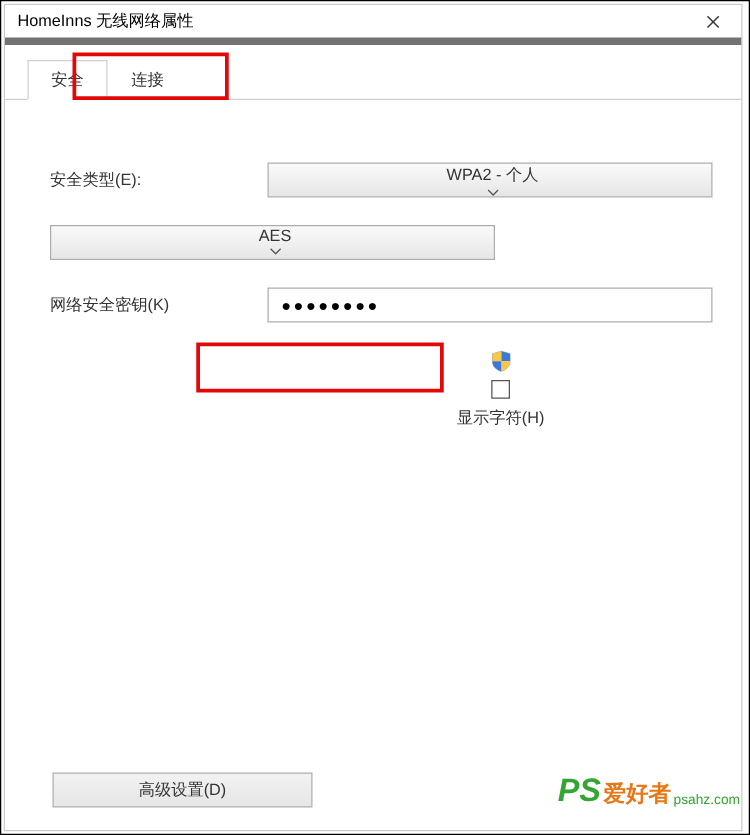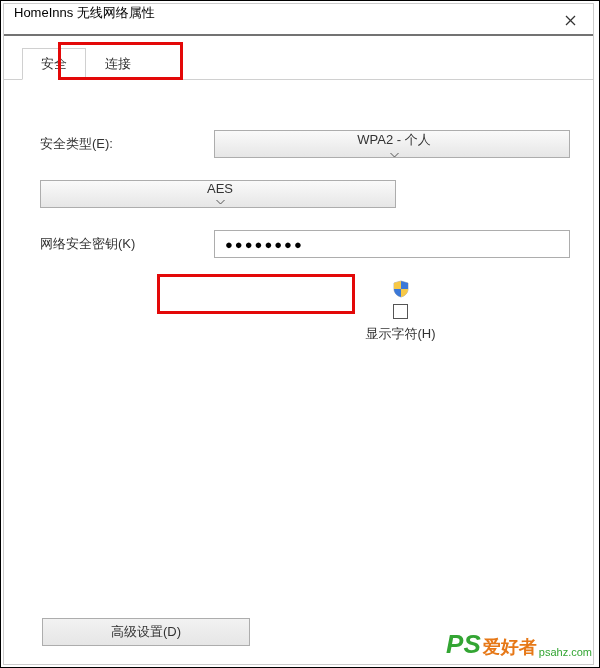--- a/index.html
+++ b/index.html
@@ -24,24 +24,25 @@
       position: absolute;
       left: 3px;
       top: 3px;
       width: 591px;
       height: 662px;
       background: #fff;
       border: 1px solid #ccc;
     }
     .titlebar {
       display: flex;
+      align-items: center;
       justify-content: space-between;
       height: 32px;
       padding: 0 0 0 10px;
-      border-bottom: 2px solid #737373;
+      border-bottom: 6px solid #737373;
     }
     .close-btn {
       width: 46px;
       height: 32px;
       display: flex;
       align-items: center;
       justify-content: center;
       color: #333;
       font-size: 14px;
     }
@@ -155,21 +156,21 @@
       left: 157px;
       top: 274px;
       width: 198px;
       height: 40px;
       border: 3px solid #e30808;
       pointer-events: none;
     }
     .watermark {
       position: absolute;
       right: 8px;
-      bottom: 8px;
+      bottom: 20px;
       display: flex;
       align-items: baseline;
       gap: 2px;
       font-family: Arial, sans-serif;
       pointer-events: none;
     }
     .wm-ps {
       color: #33a533;
       font-size: 26px;
       font-weight: bold;

